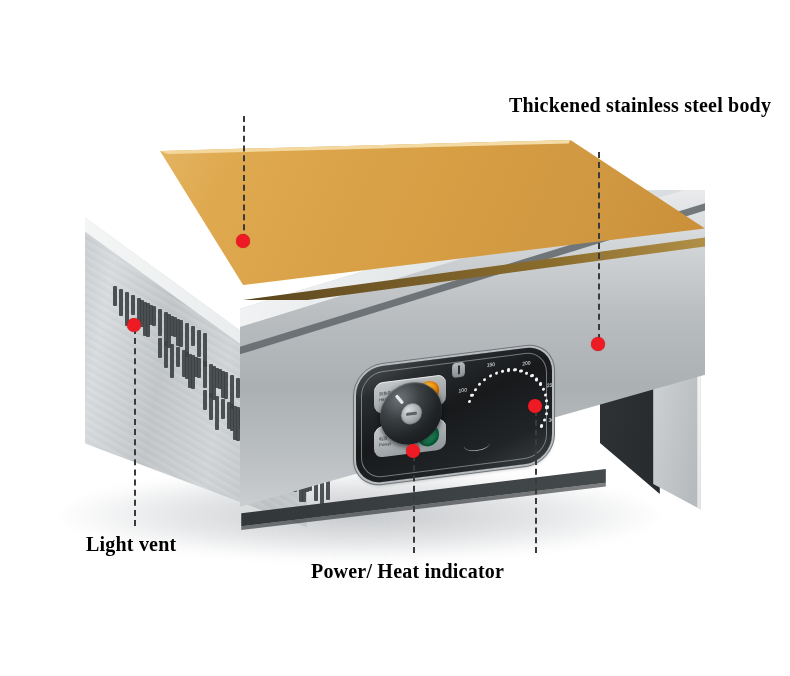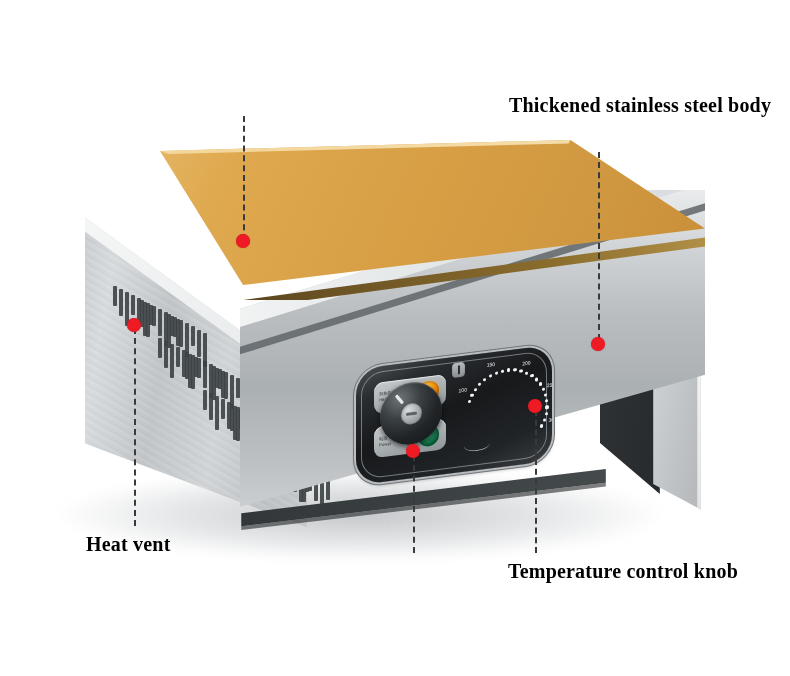--- a/index.html
+++ b/index.html
@@ -517,24 +517,24 @@
     </div>
   </div>
 
   <div class="leader" style="left:243px; top:116px; height:124px;"></div>
   <div class="dot" style="left:236px; top:234px;"></div>
 
   <div class="label" style="left:509px; top:93px;">Thickened stainless steel body</div>
   <div class="leader" style="left:598px; top:152px; height:188px;"></div>
   <div class="dot" style="left:591px; top:337px;"></div>
 
-  <div class="label" style="left:86px; top:532px;">Heat vent</div>
+  <div class="label" style="left:86px; top:532px;">Light vent</div>
   <div class="leader" style="left:134px; top:328px; height:198px;"></div>
   <div class="dot" style="left:127px; top:318px;"></div>
 
+  <div class="label" style="left:311px; top:559px;">Power/ Heat indicator</div>
   <div class="leader" style="left:413px; top:455px; height:98px;"></div>
   <div class="dot" style="left:406px; top:444px;"></div>
 
-  <div class="label" style="left:508px; top:559px;">Temperature control knob</div>
   <div class="leader" style="left:535px; top:410px; height:143px;"></div>
   <div class="dot" style="left:528px; top:399px;"></div>
 
 </div>
 
 </body></html>

